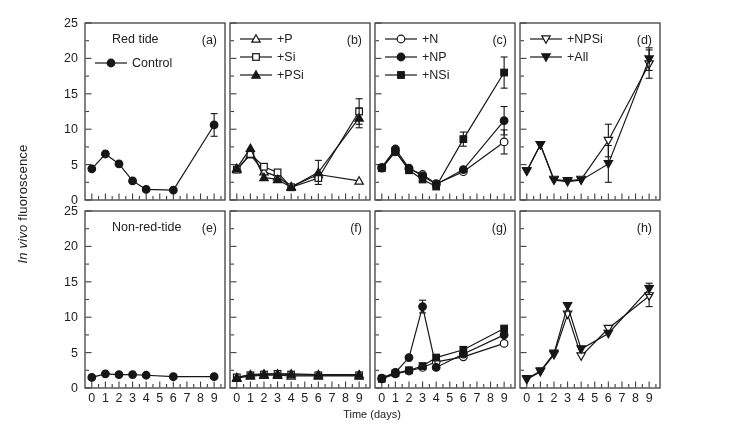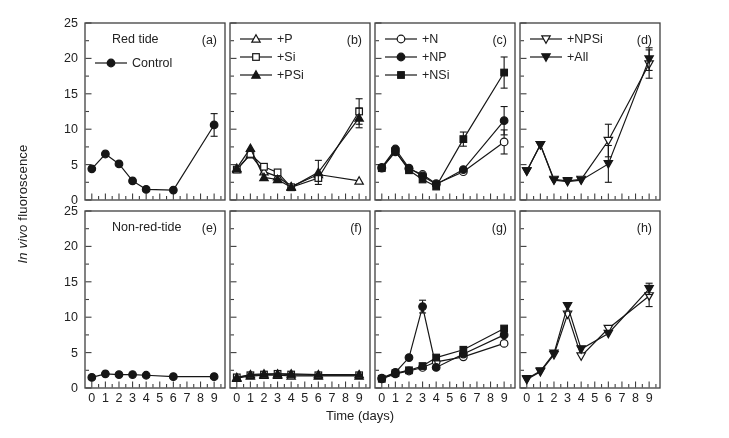--- a/index.html
+++ b/index.html
@@ -14,23 +14,23 @@
     position:absolute;
     left:22px;top:204px;
     transform:translate(-50%,-50%) rotate(-90deg);
     white-space:nowrap;
     font-size:13px;color:#222;
     letter-spacing:0.2px;
   }
   .y-axis-label .it{font-style:italic;}
   .x-axis-label{
     position:absolute;
-    left:360px;top:408px;
+    left:372px;top:408px;
     transform:translateX(-50%);
-    font-size:13px;color:#222;
+    font-size:11px;color:#222;
     white-space:nowrap;
   }
   svg text{font-family:"Liberation Sans", sans-serif;}
 </style>
 </head>
 <body>
 
 <div class="figure">
   <div class="y-axis-label">
     <span class="it">In vivo</span><span> fluoroscence</span>

